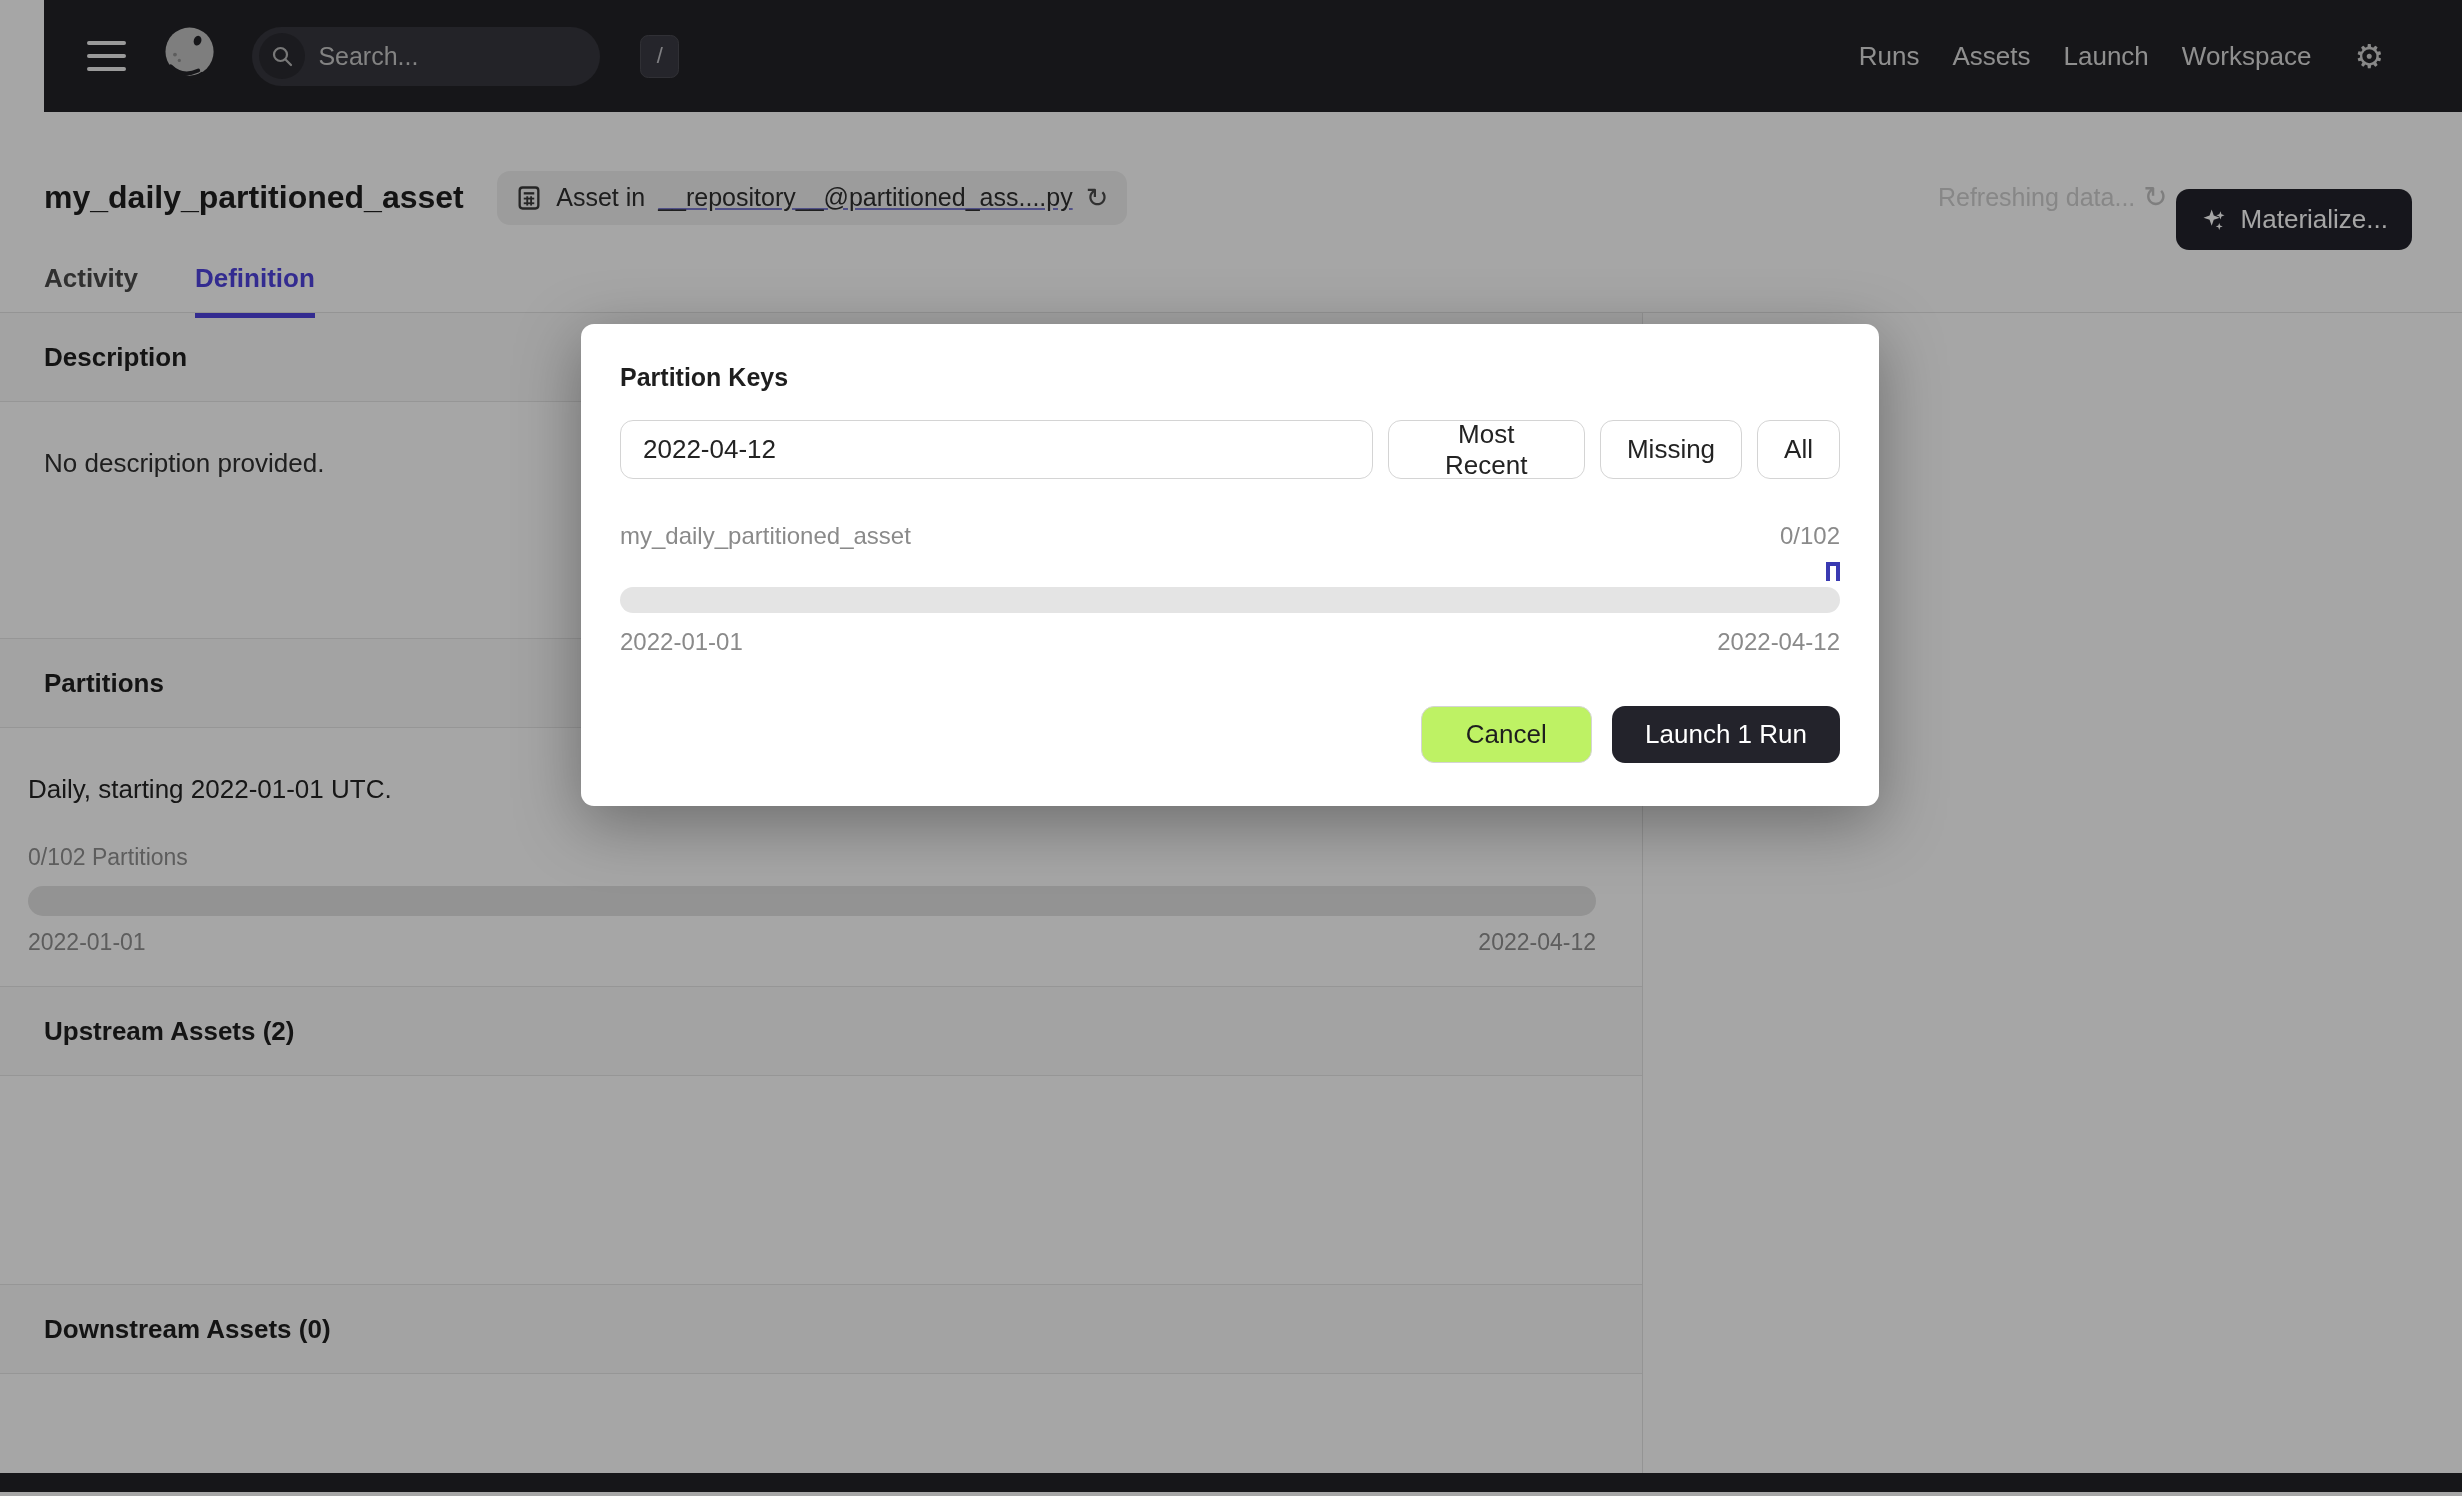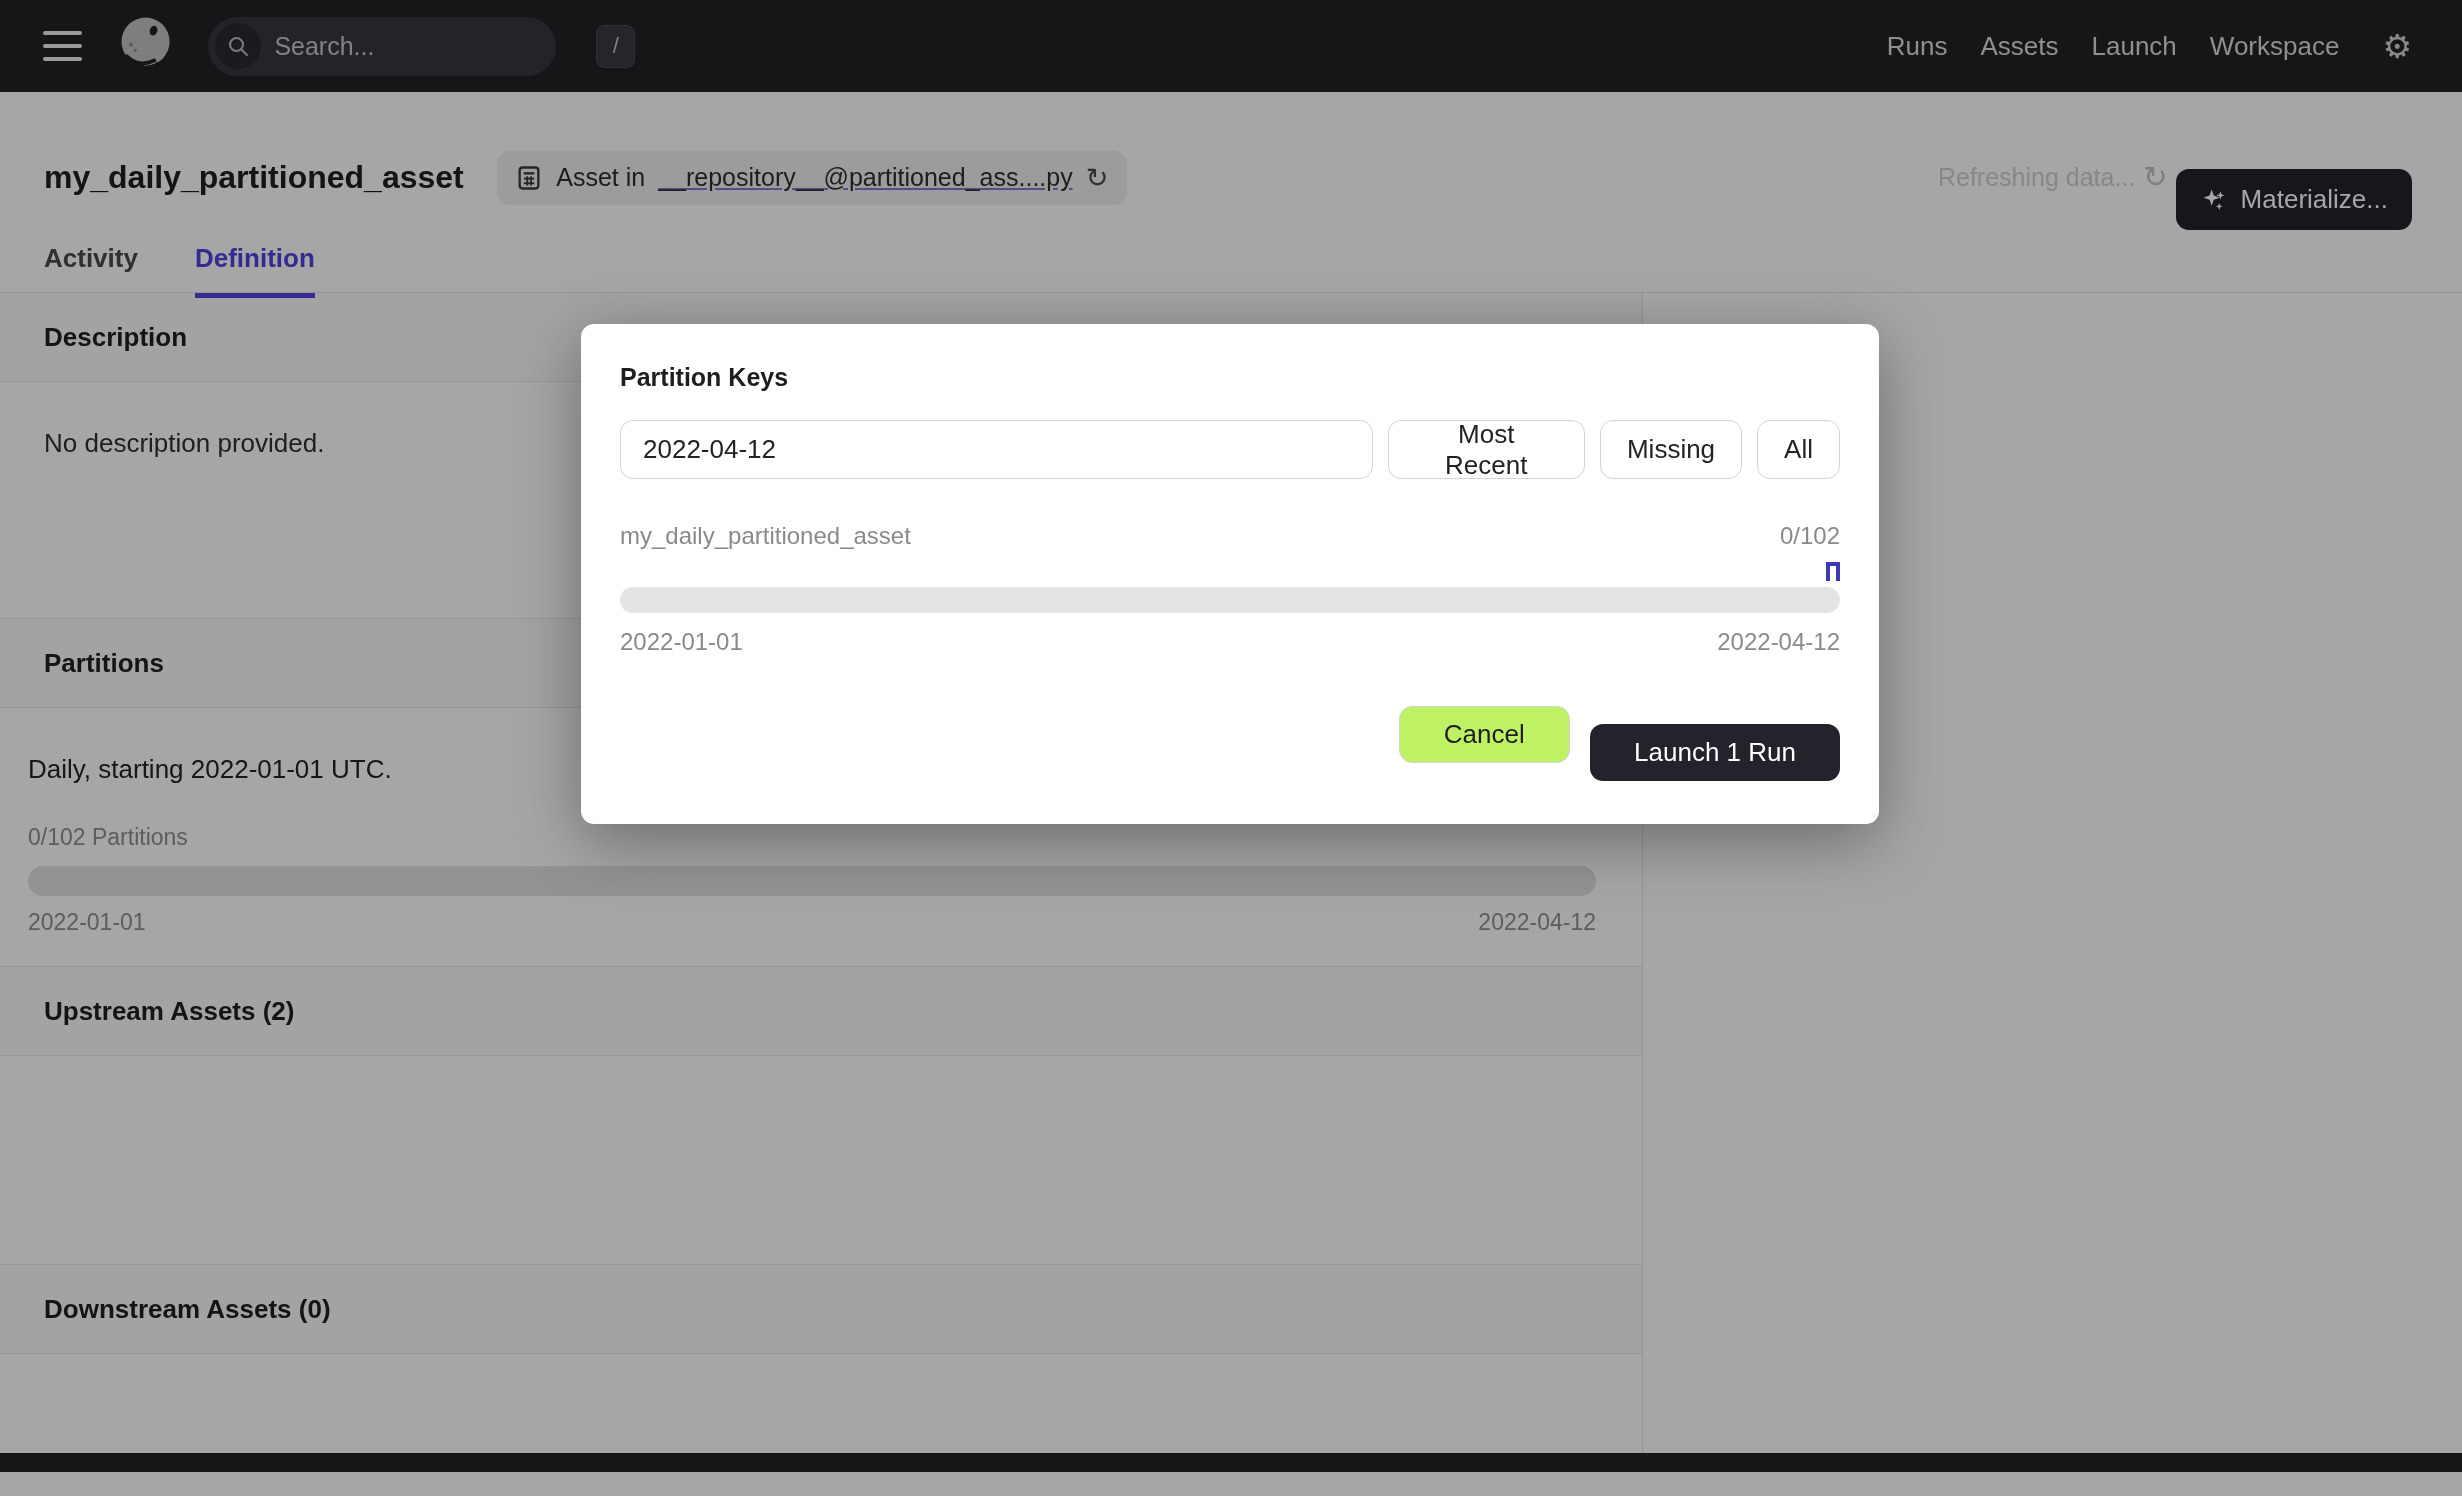--- a/index.html
+++ b/index.html
@@ -1,21 +1,21 @@
 <!DOCTYPE html>
 <html style="font-size:15px"><head>
 <meta charset="utf-8">
 <style>
   * { margin:0; padding:0; box-sizing:border-box; }
   html,body { width:2462px; height:1497px; }
   body { font-family:"Liberation Sans", sans-serif; background:#fff; overflow:hidden; }
   #app { position:relative; width:2462px; height:1497px; background:#fff; overflow:hidden; }
 
   
-  .navbar { height:92px; background:#232327; display:flex; align-items:center; padding:0 50px 0 43px; }
+  .navbar { height:112px; background:#232327; display:flex; align-items:center; padding:0 78px 0 43px;margin-left:44px; }
   .hamburger { width:39px; display:flex; flex-direction:column; gap:8.3px; cursor:pointer; }
   .hamburger span { display:block; height:4.6px; background:#EDEDED; border-radius:1.9px; }
   .logo { width:70px; height:70px; margin-left:30px; }
   .search-pill { margin-left:26px; width:348px; height:59px; background:#36363E; border-radius:30px;
                  display:flex; align-items:center; padding:0 11px 0 7.4px; }
   .search-circle { width:46px; height:46px; border-radius:50%; background:#2A2A30; display:flex; align-items:center; justify-content:center; flex:none; }
   .search-input { flex:1; background:transparent; border:none; outline:none; color:#E0E0E0; font-size:25px; margin-left:13px; font-family:"Liberation Sans",sans-serif; }
   .search-input::placeholder { color:#C9C9C9; opacity:1; }
   .kbd { width:39px; height:43px; border-radius:8.3px; background:#3A3A42; border:0.9px solid #4A4A52; color:#C4C4CA;
          font-size:22px; display:flex; align-items:center; justify-content:center; flex:none; }
@@ -76,22 +76,22 @@
           font-family:"Liberation Sans",sans-serif; }
   .prog-label-row { margin-top:43px; display:flex; justify-content:space-between; font-size:24px; color:#8A8A8A; }
   .bar-wrap { position:relative; margin-top:37px; }
   .bar-marker { position:absolute; right:0; top:-25px; width:14px; height:18.5px;
                 border:4.6px solid #3A3AB2; border-bottom:none; }
   .modal-bar { height:26px; border-radius:13px; background:#E4E4E4; }
   .modal-dates { display:flex; justify-content:space-between; margin-top:15px; font-size:24px; color:#8A8A8A; }
   .modal-footer { display:flex; justify-content:flex-end; gap:20.4px; padding:50px 39px 43px; }
   .btn-cancel { height:57px; padding:0 44px; border:1.9px solid #D4D4D4; border-radius:13px; background:#bef264;
                 font-size:26px; color:#1E1E1E; font-weight:500; cursor:pointer; font-family:"Liberation Sans",sans-serif; }
-  .btn-launch { height:57px; padding:0 44px; border:none; border-radius:13px; background:#23232B; color:#fff;
-                font-size:26px; font-weight:500; cursor:pointer; font-family:"Liberation Sans",sans-serif;margin-top:18px; }
+  .btn-launch { height:57px; padding:0 33px; border:none; border-radius:13px; background:#23232B; color:#fff;
+                font-size:26px; font-weight:500; cursor:pointer; font-family:"Liberation Sans",sans-serif; }
 </style>
 </head>
 <body>
 
 <div id="app">
 
   <div class="navbar">
     <div class="hamburger">
         <span></span>
         <span></span>

